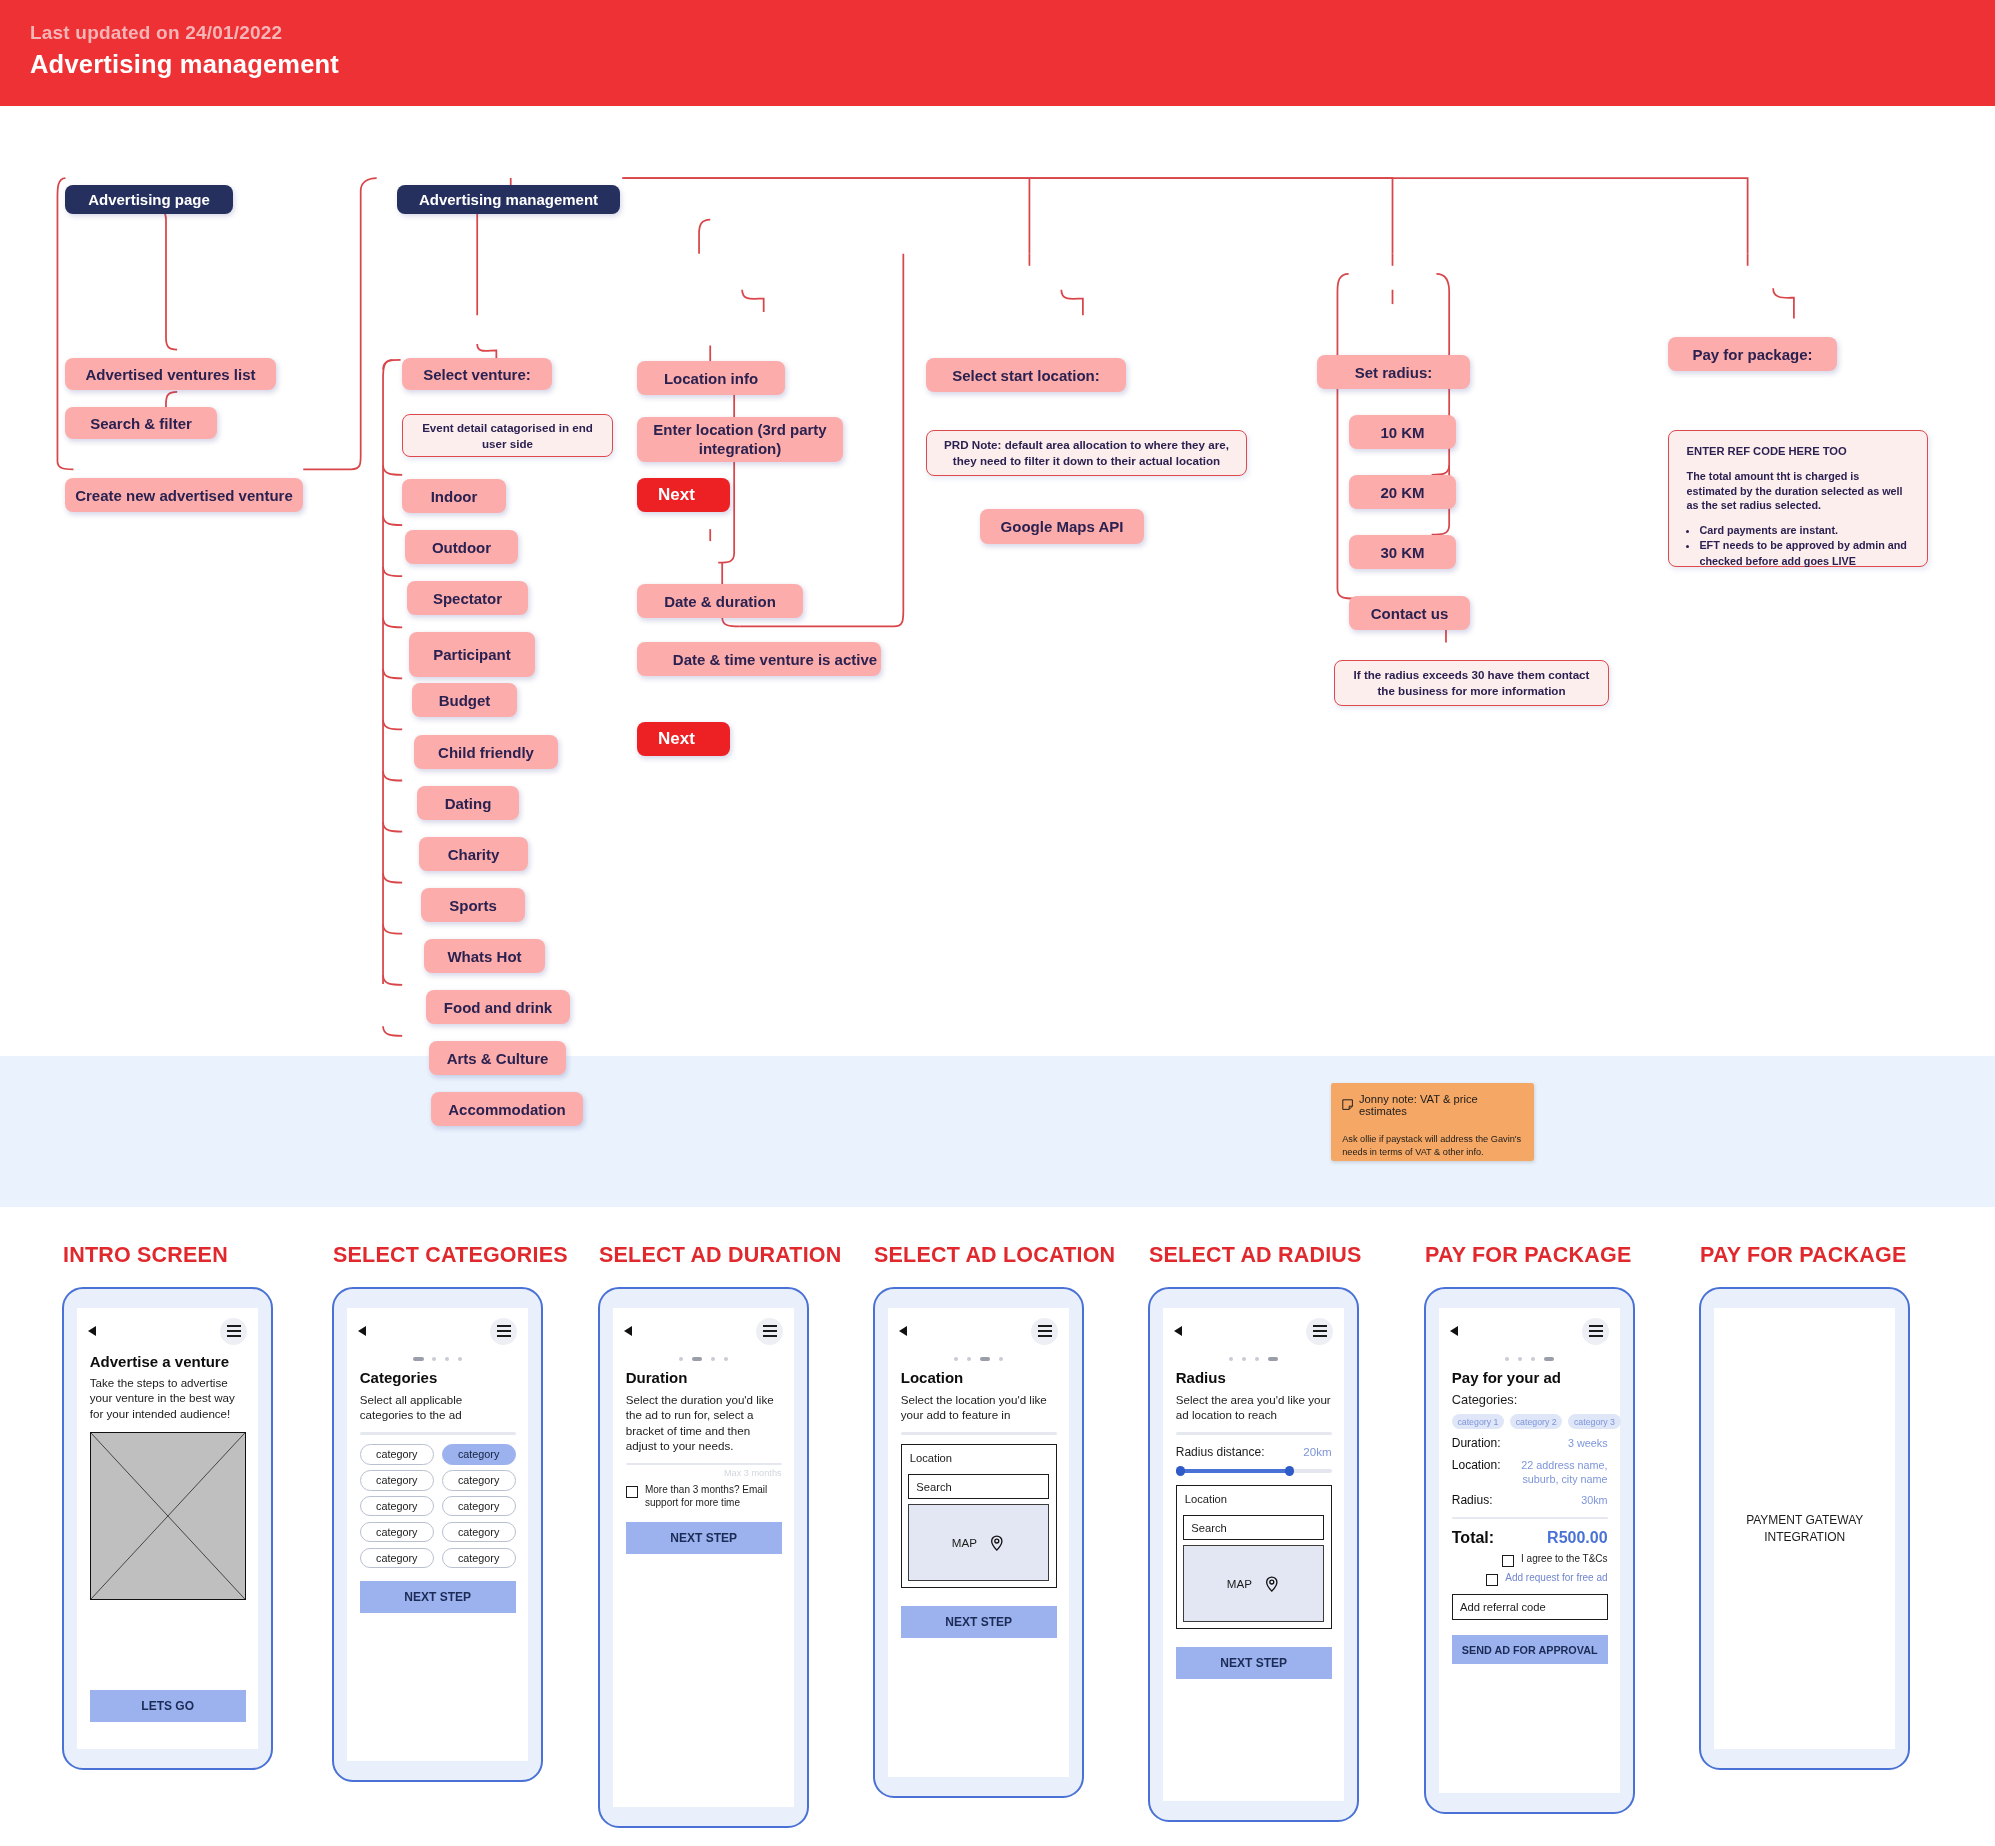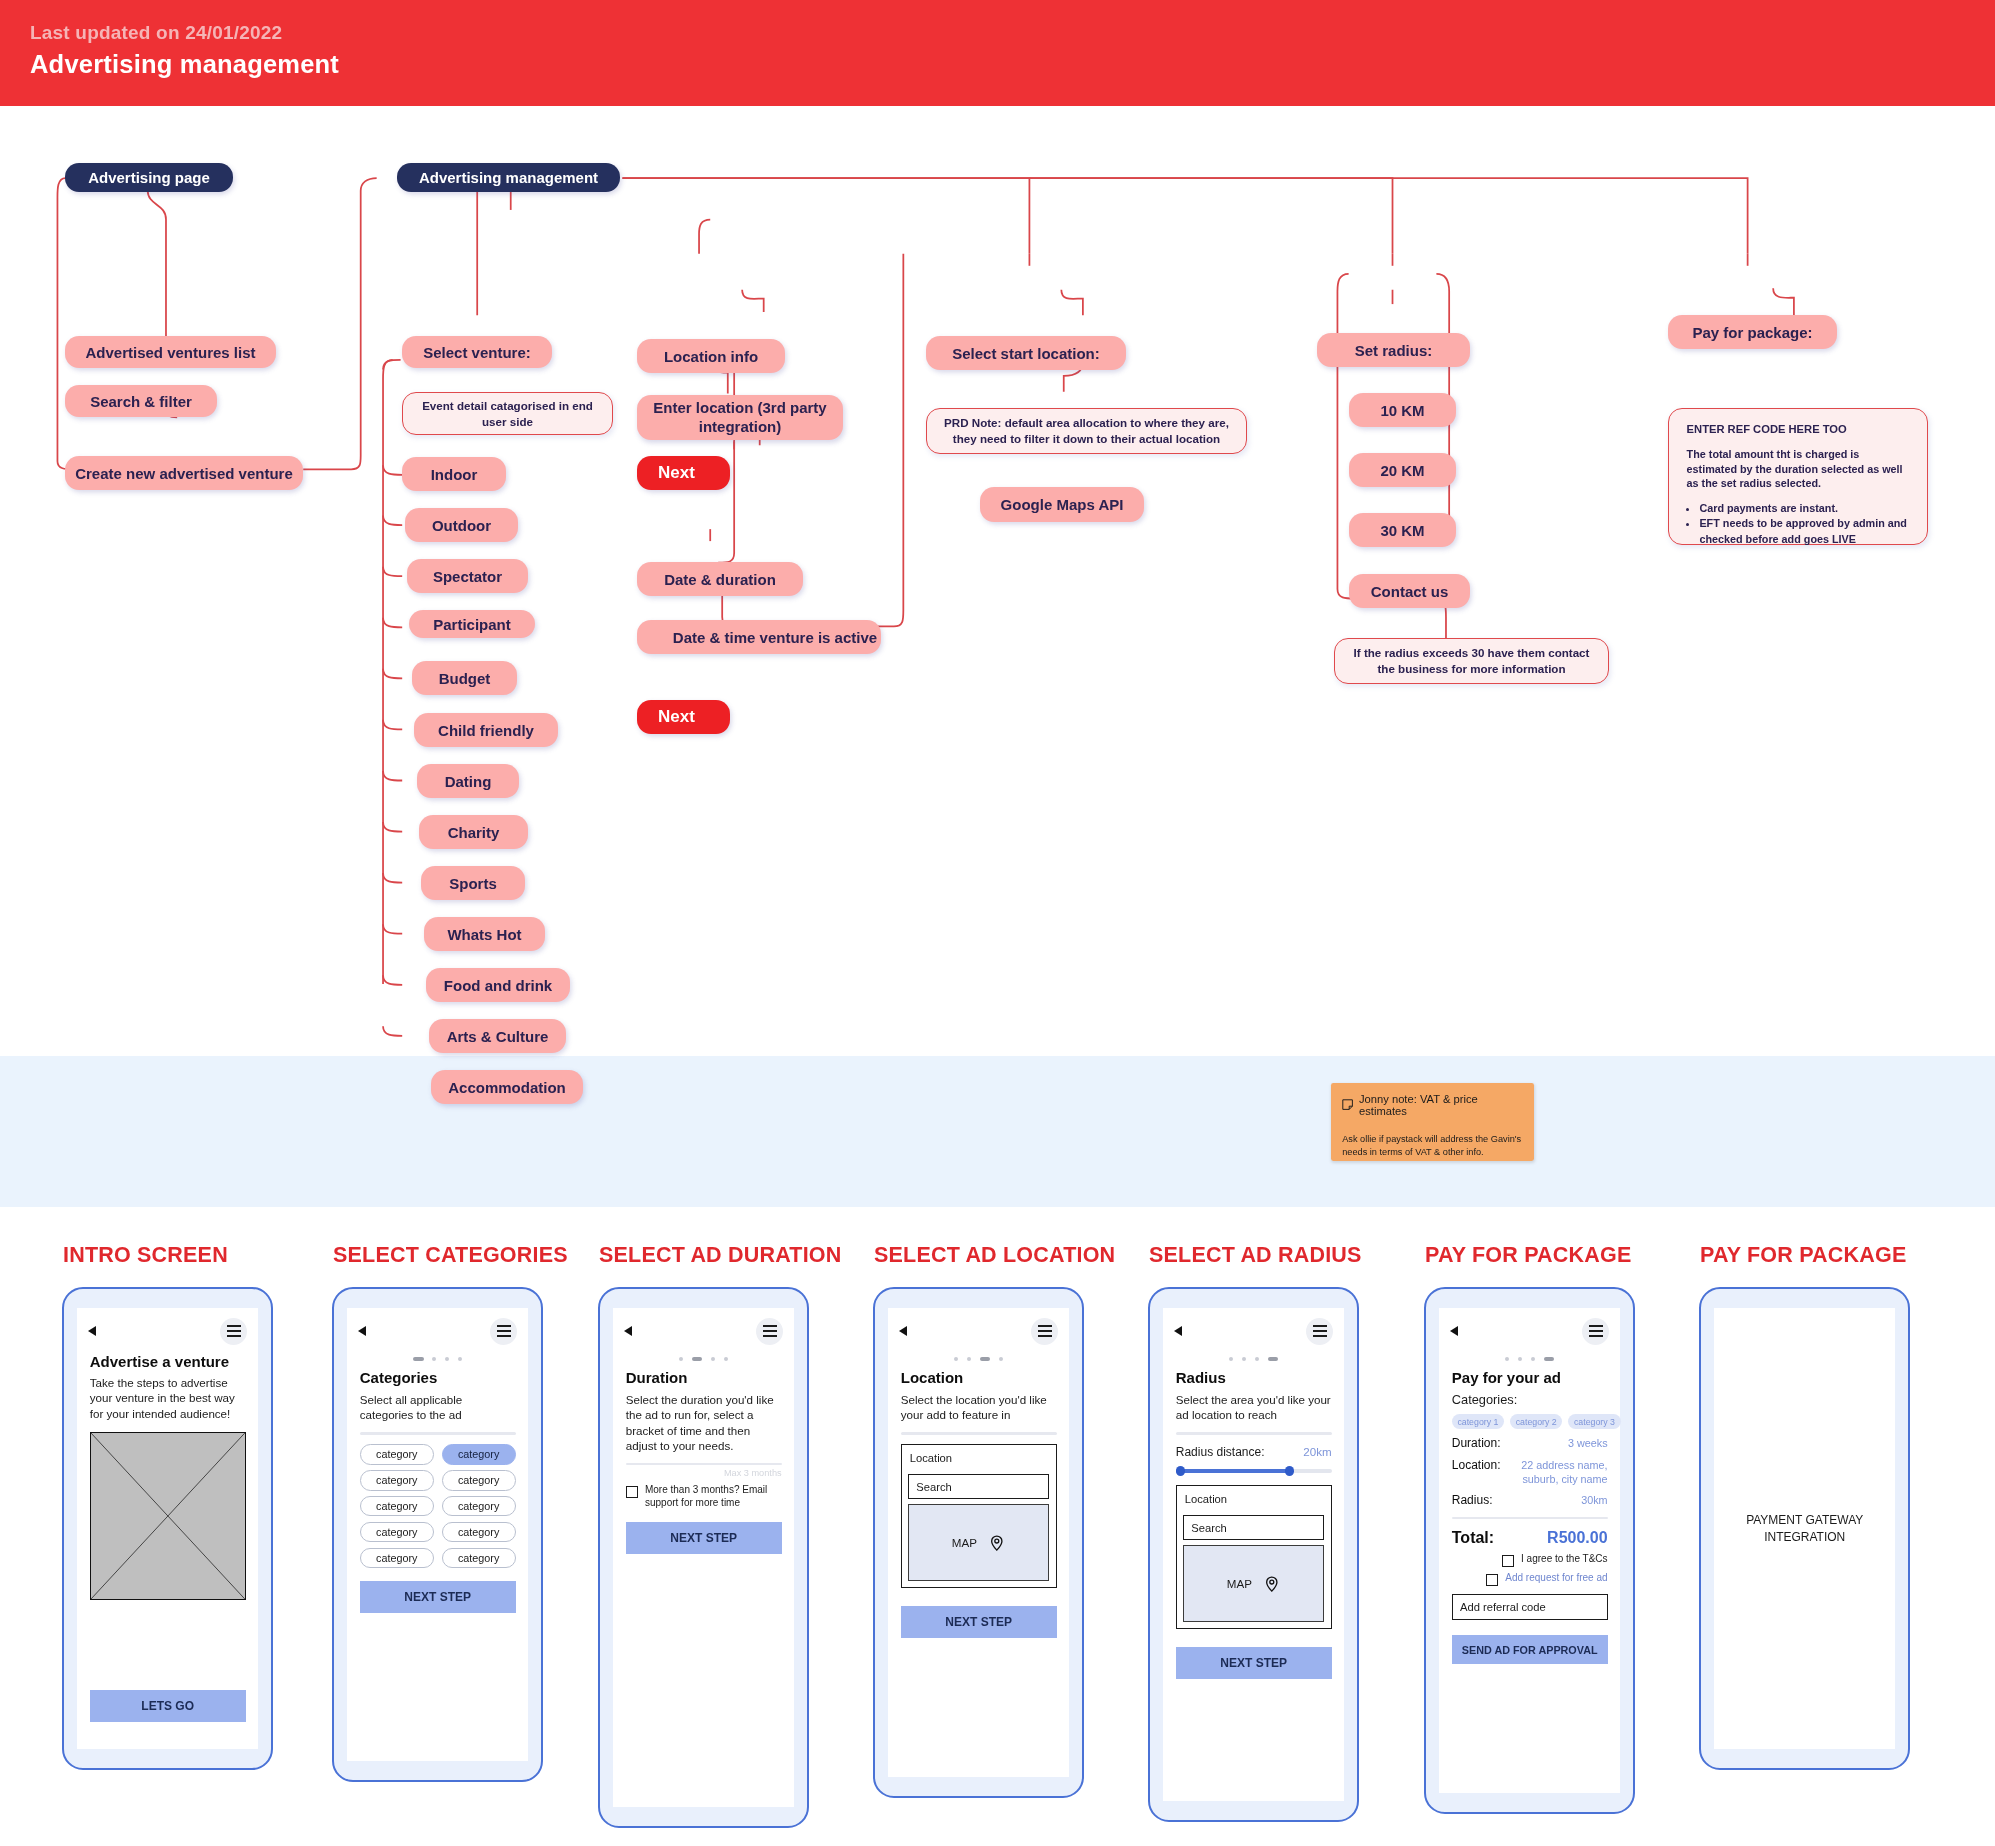--- a/index.html
+++ b/index.html
@@ -26,24 +26,25 @@
   }
 
   
   .flow { position: absolute; left: 0; top: 106px; width: 1995px; height: 950px; background:#fff; }
   .wires { position: absolute; left: 0; top: 0; width: 1995px; height: 950px; pointer-events:none; }
 
   .node {
     position: absolute;
     display: flex; align-items: center; justify-content: center;
     text-align: center;
-    border-radius: 14px;
+    border-radius: 8px;
     font-weight: 700;
     box-shadow: 1.6px 2.4px 4.8px rgba(80,80,160,.22);
     z-index: 3;
+    margin-top: 22px;
   }
   .node.dark { background: #25305e; color: #ffffff; font-size: 15px; }
   .node.pink { background: #fcadab; color: #2b2150; font-size: 15px; }
   .node.red  { background: #ed2024; color: #ffffff; font-size: 17px; justify-content: flex-start; padding-left: 21px; }
   .node.note {
     background: #fdeeee; color: #2b2150; border: 1.3px solid #e0494c;
     font-size: 11.6px; line-height: 1.35; box-shadow: 1.6px 2.4px 5.6px rgba(130,140,200,.18);
   }
   .node.note.left { justify-content: flex-start; text-align: left; }
 
@@ -259,21 +260,21 @@
     <div id="venture-cats">
         <div class="node pink" style="left: 402px; top: 351px; width: 104px; height: 34px;">
           <span>Indoor</span>
         </div>
         <div class="node pink" style="left: 405px; top: 402px; width: 113px; height: 34px;">
           <span>Outdoor</span>
         </div>
         <div class="node pink" style="left: 407px; top: 453px; width: 121px; height: 34px;">
           <span>Spectator</span>
         </div>
-        <div class="node pink" style="left: 409px; top: 504px; width: 126px; height: 28px;">
+        <div class="node pink" style="left: 409px; top: 504px; width: 126px; height: 45px;">
           <span>Participant</span>
         </div>
         <div class="node pink" style="left: 412px; top: 555px; width: 105px; height: 34px;">
           <span>Budget</span>
         </div>
         <div class="node pink" style="left: 414px; top: 607px; width: 144px; height: 34px;">
           <span>Child friendly</span>
         </div>
         <div class="node pink" style="left: 417px; top: 658px; width: 102px; height: 34px;">
           <span>Dating</span>

